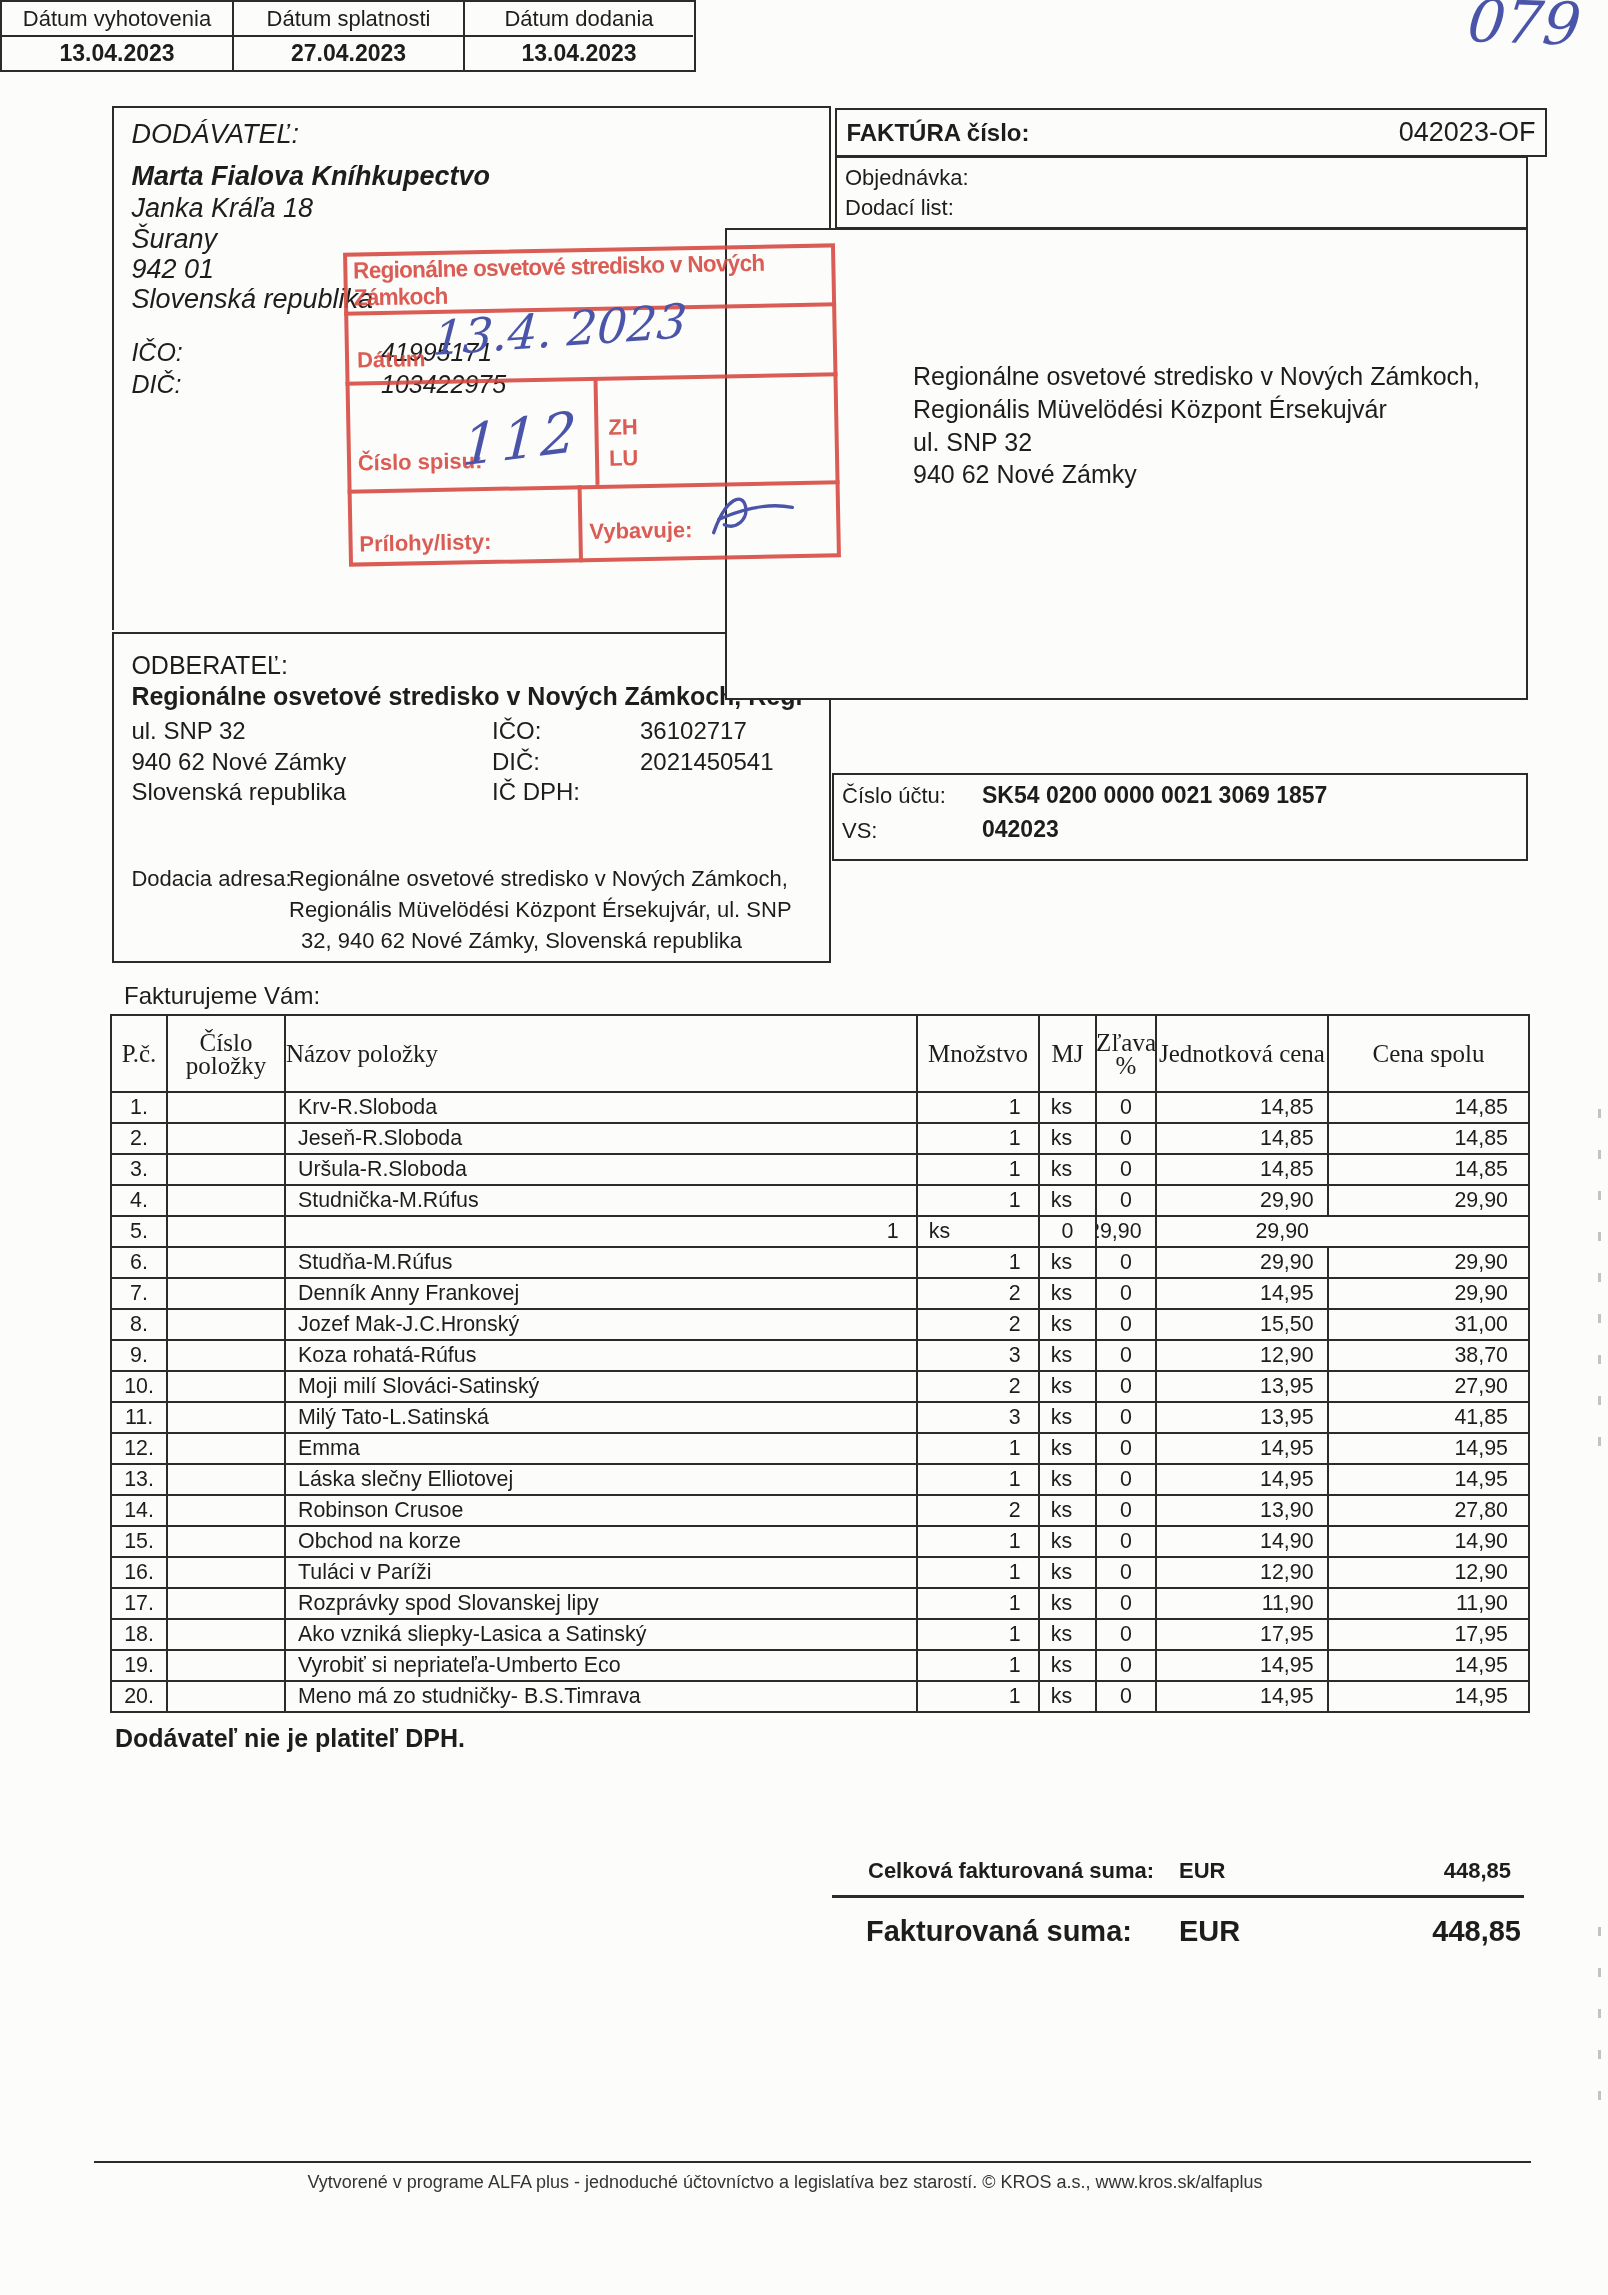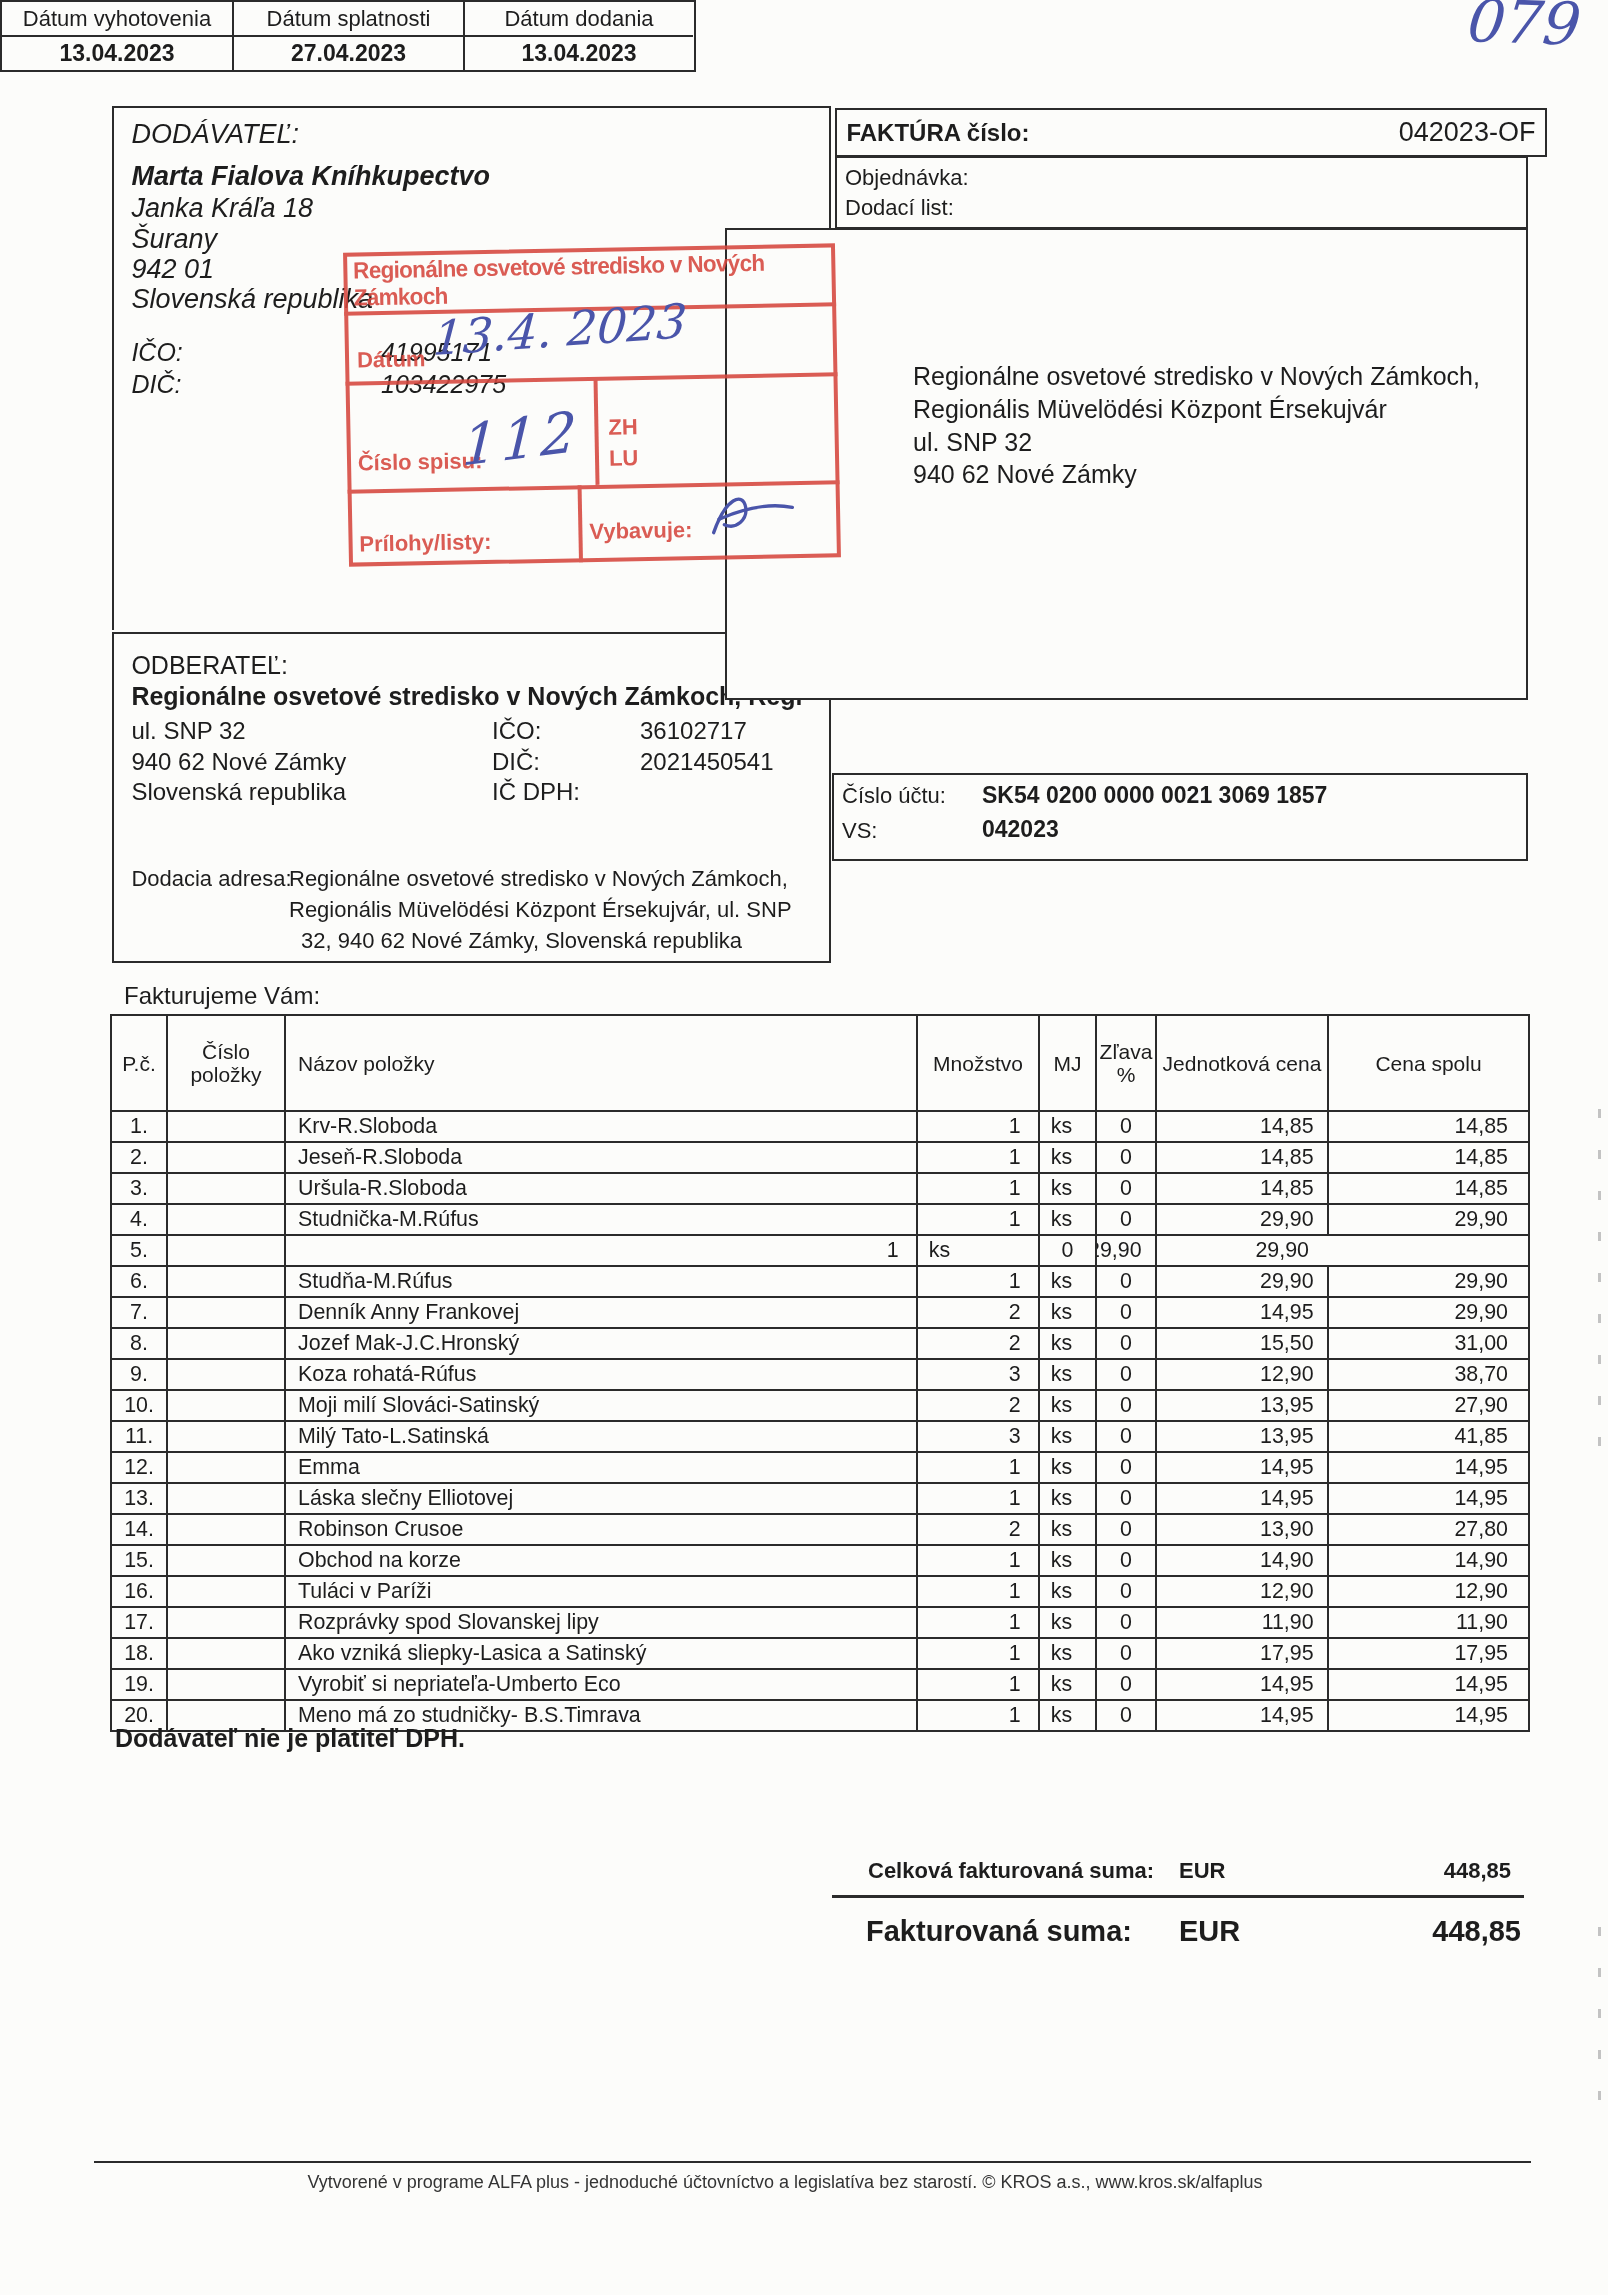--- a/index.html
+++ b/index.html
@@ -36,22 +36,22 @@
               font-weight:700;font-size:23.4px;letter-spacing:-0.7px;transform:scaleX(.96);}
   .ink{color:#4a55aa;font-family:"DejaVu Serif",serif;font-style:italic;z-index:6;position:absolute;white-space:nowrap;}
   
   .itable{position:absolute;left:110px;top:1014px;width:1416px;border:2.7px solid #2b2b2b;background:#fcfcfa;z-index:2;}
   .irow,.ihead{display:grid;grid-template-columns:56px 118px 632px 122px 57px 60px 172px 199px;}
   .ihead{border-bottom:2.7px solid #2b2b2b;}
   .irow{border-bottom:2px solid #2b2b2b;}
   .irow:last-child{border-bottom:none;}
   .ic{border-right:2px solid #2b2b2b;display:flex;align-items:center;overflow:hidden;}
   .ic:last-child{border-right:none;}
-  .ihead .ic{height:94px;justify-content:center;text-align:center;font-size:21px;line-height:23px;}
-  .ihead .ic.hname{justify-content:flex-start;padding-left:12px;}
+  .ihead .ic{height:75px;justify-content:center;text-align:center;font-size:25px;line-height:23px;font-family:Liberation Serif, serif;}
+  .ihead .ic.hname{justify-content:flex-start;}
   .irow .ic{height:29px;font-size:21.4px;}
   .c-n{justify-content:center;}
   .c-name{padding-left:12px;}
   .c-qty{justify-content:flex-end;padding-right:17.4px;}
   .c-mj{padding-left:10.7px;}
   .c-disc{justify-content:center;}
   .c-unit{justify-content:flex-end;padding-right:13.4px;}
   .c-total{justify-content:flex-end;padding-right:20px;}
   .hline{position:absolute;background:#2b2b2b;}
   .dashes{position:absolute;width:2.7px;background:repeating-linear-gradient(to bottom,#c3c3c3 0 9.4px,transparent 9.4px 41px);z-index:1;}

